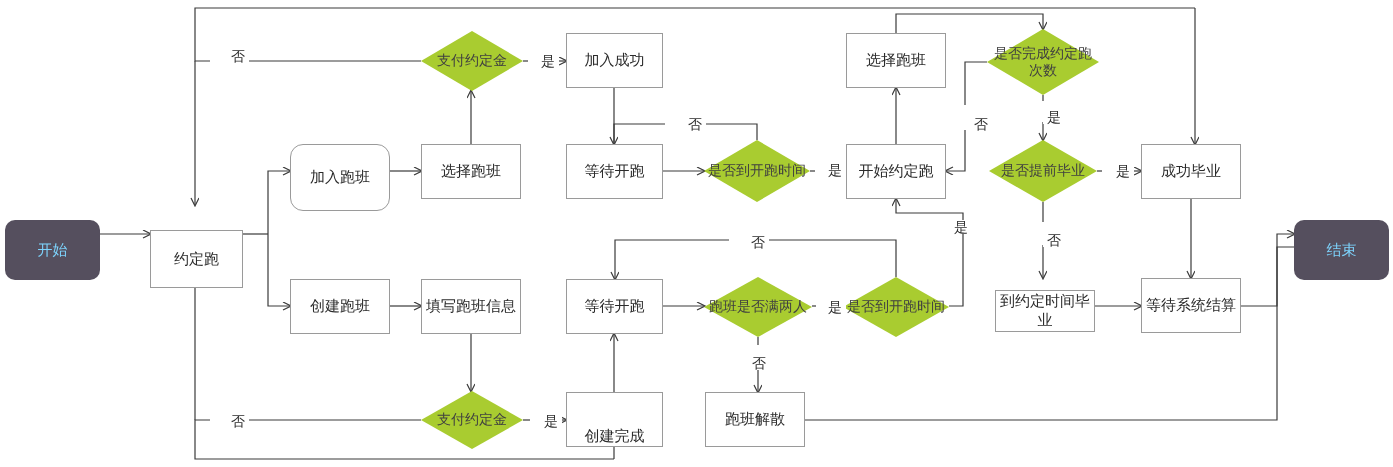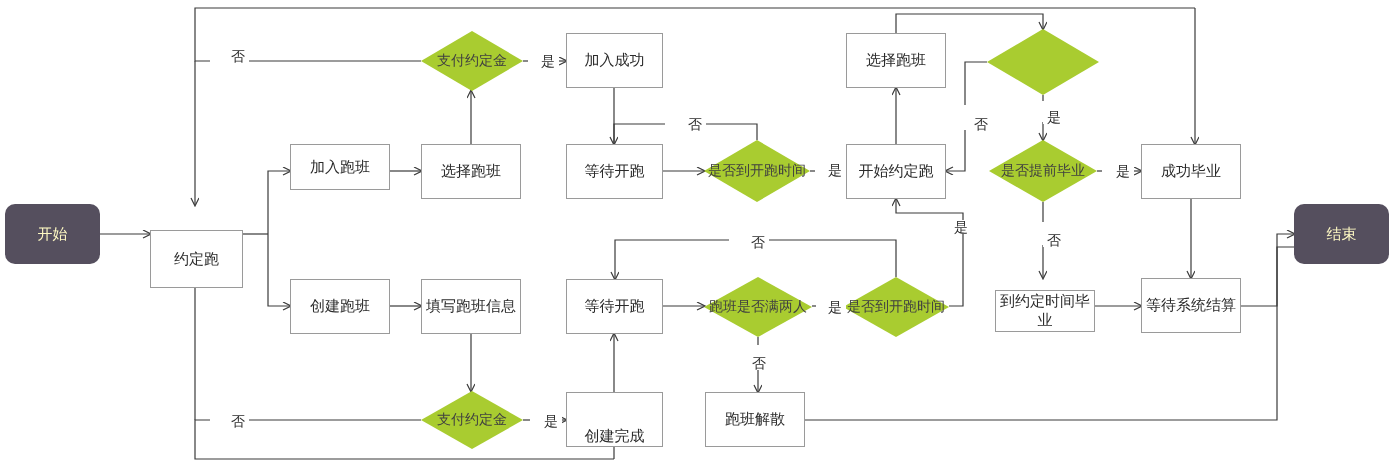--- a/index.html
+++ b/index.html
@@ -1,21 +1,21 @@
 <!DOCTYPE html>
 <html><head>
 <meta charset="utf-8">
 <style>
   html,body{margin:0;padding:0;background:#ffffff;}
   body{font-family:"DejaVu Sans","Liberation Sans",sans-serif;}
   #canvas{position:relative;width:1393px;height:467px;background:#ffffff;overflow:hidden;}
   #wires{position:absolute;left:0;top:0;width:1393px;height:467px;}
   .node{position:absolute;box-sizing:border-box;display:flex;align-items:center;justify-content:center;text-align:center;line-height:1.25;}
   .proc{border:1px solid #9a9a9a;background:#ffffff;color:#2b2b2b;font-size:15px;}
-  .term{background:#554f5e;color:#fef9c3;border-radius:10px;font-size:15px;}
+  .term{background:#554f5e;color:#7dd3fc;border-radius:10px;font-size:15px;margin-top:16px;}
   .dec{background:transparent;color:#404040;font-size:14px;justify-content:center;}
   .dec .dshape{position:absolute;left:0;top:0;width:100%;height:100%;background:#a9cc30;
       clip-path:polygon(50% 0%,100% 50%,50% 100%,0% 50%);}
   .dec .dlabel{position:relative;z-index:2;padding:0 2px;white-space:pre-line;}
   .elabel{position:absolute;font-size:14px;color:#2b2b2b;background:#ffffff;
       padding:0 4px;line-height:1;display:flex;align-items:center;justify-content:center;}
 </style>
 </head>
 <body>
 
@@ -117,21 +117,21 @@
     </g>
   </svg>
 
   <div id="nodes">
       <div class="node term" style="left: 5px; top: 204px; width: 95px; height: 60px; background: rgb(85, 79, 94);">
         <span>开始</span>
       </div>
       <div class="node proc" style="left: 150px; top: 205px; width: 93px; height: 58px; margin-top: 25px;">
         <span>约定跑</span>
       </div>
-      <div class="node proc" style="left: 290px; top: 144px; width: 100px; height: 46px;">
+      <div class="node proc" style="left: 290px; top: 144px; width: 100px; height: 67px; border-radius: 13px;">
         <span>加入跑班</span>
       </div>
       <div class="node proc" style="left: 421px; top: 144px; width: 100px; height: 55px;">
         <span>选择跑班</span>
       </div>
       <div class="node dec" style="left: 421px; top: 31px; width: 102px; height: 60px;">
         <div class="dshape" style="background: rgb(169, 204, 48);"></div>
         <div class="dlabel">支付约定金</div>
       </div>
       <div class="node proc" style="left: 566px; top: 33px; width: 97px; height: 55px;">
@@ -145,20 +145,22 @@
         <div class="dlabel">是否到开跑时间</div>
       </div>
       <div class="node proc" style="left: 846px; top: 144px; width: 100px; height: 55px;">
         <span>开始约定跑</span>
       </div>
       <div class="node proc" style="left: 846px; top: 33px; width: 100px; height: 55px;">
         <span>选择跑班</span>
       </div>
       <div class="node dec" style="left: 987px; top: 29px; width: 112px; height: 66px;">
         <div class="dshape" style="background: rgb(169, 204, 48);"></div>
+        <div class="dlabel">是否完成约定跑
+次数</div>
       </div>
       <div class="node dec" style="left: 989px; top: 140px; width: 108px; height: 62px;">
         <div class="dshape" style="background: rgb(169, 204, 48);"></div>
         <div class="dlabel">是否提前毕业</div>
       </div>
       <div class="node proc" style="left: 1141px; top: 144px; width: 100px; height: 55px; text-align: right;">
         <span>成功毕业</span>
       </div>
       <div class="node proc" style="left: 995px; top: 290px; width: 100px; height: 42px; text-align: center;">
         <span>到约定时间毕业</span>

